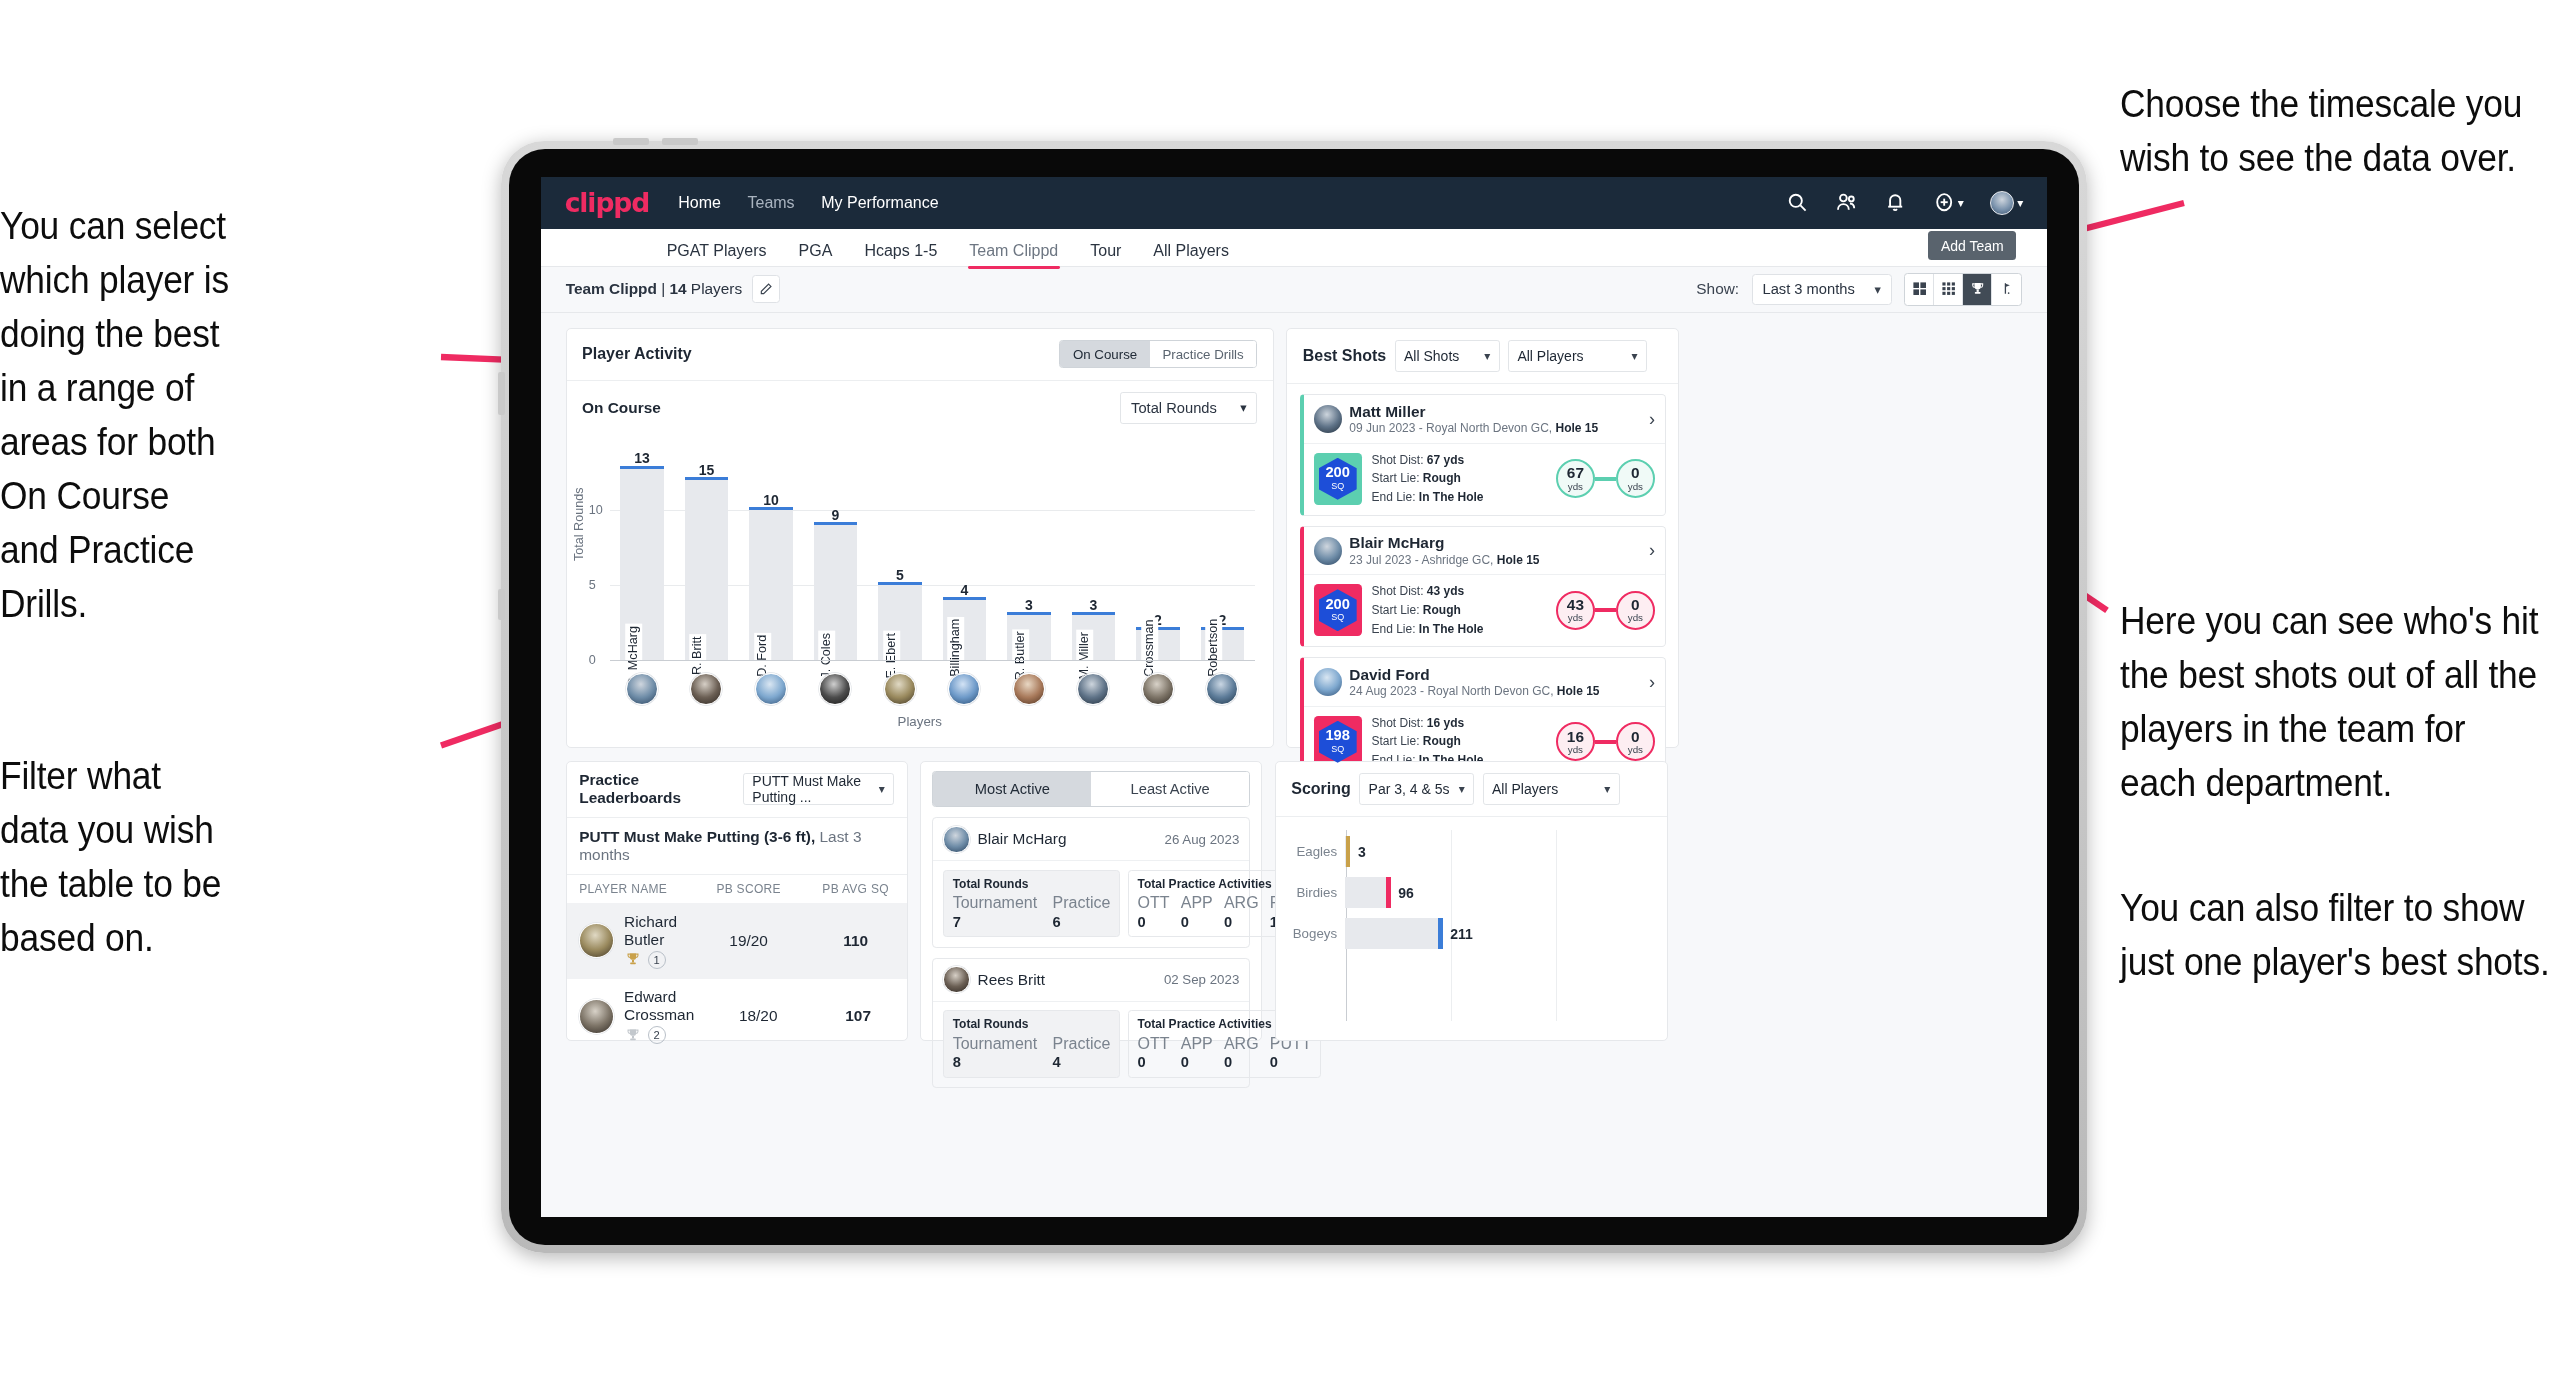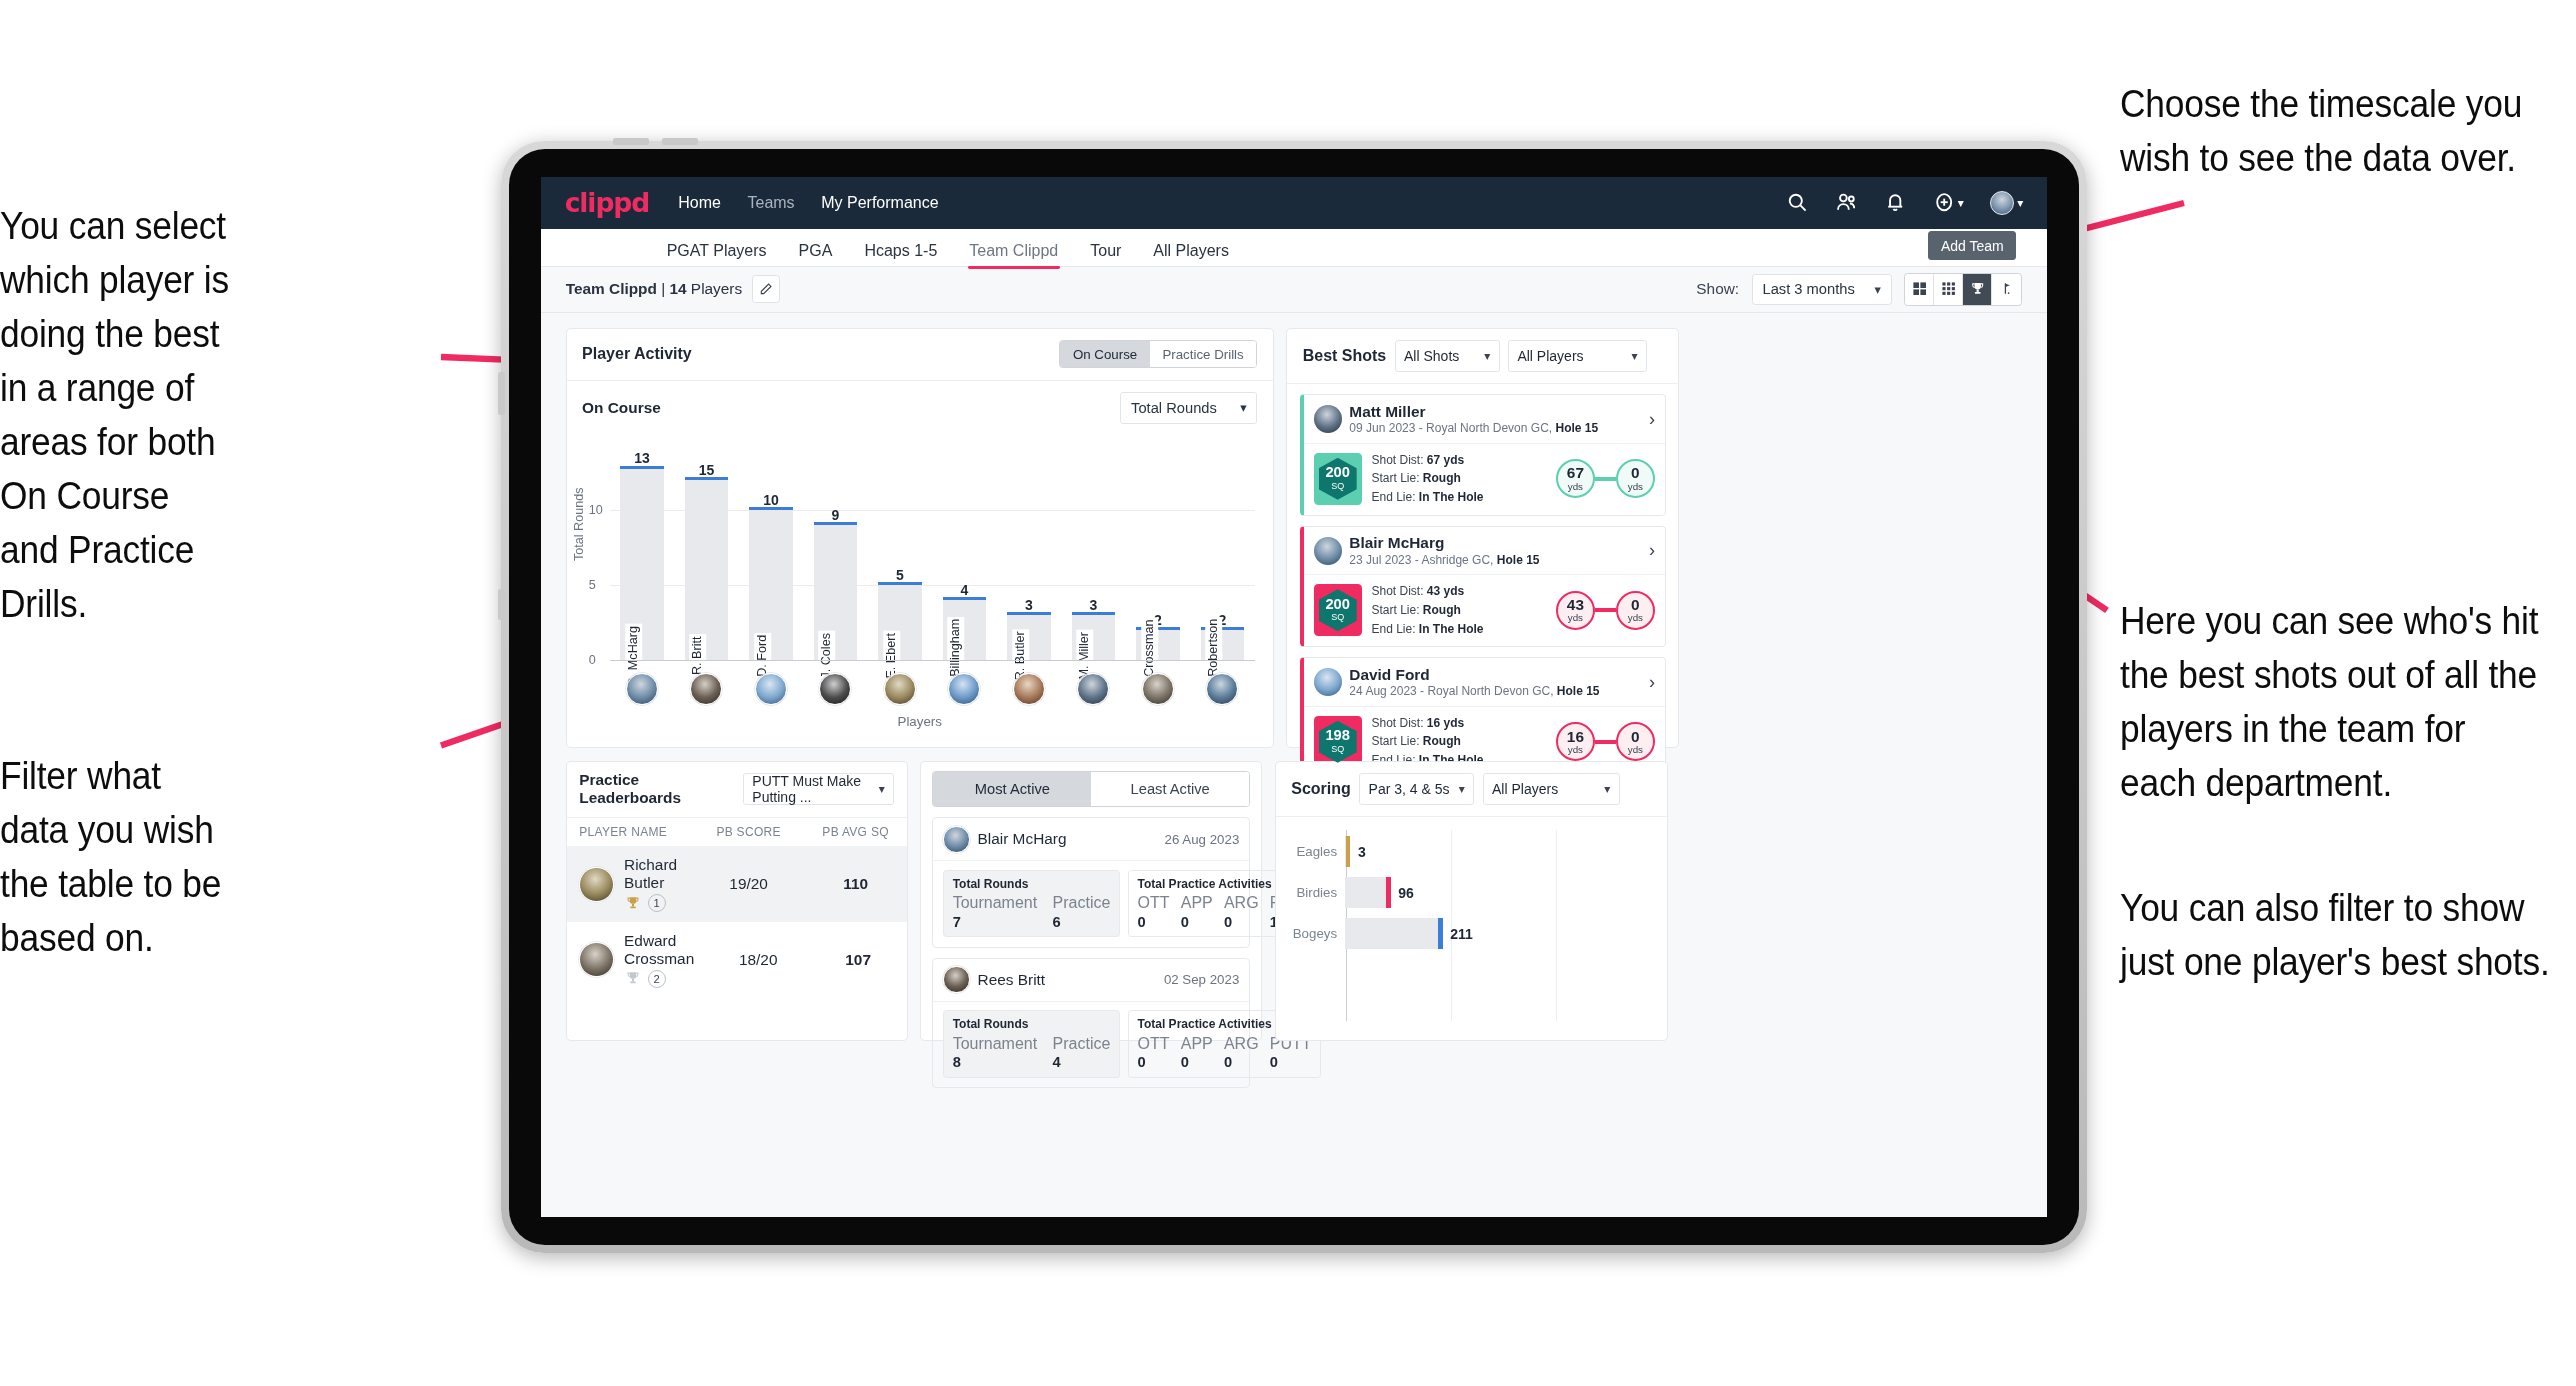--- a/index.html
+++ b/index.html
@@ -134,21 +134,21 @@
   .sav { width:28px; height:28px; border-radius:50%; flex:none; }
   .sname { font-size:15.4px; font-weight:700; color:#1e2733; line-height:1.18; }
   .smeta { font-size:12px; color:#6b7480; }
   .smeta b { color:#1e2733; }
   .chev-r { margin-left:auto; font-size:18px; color:#3a434f; }
   .shot-body { display:flex; align-items:center; gap:9.8px; padding:7px 9.8px 8.4px 9.8px;
                border-top:0.7px solid #eef0f2; }
   .hexbox { width:48px; height:52px; border-radius:4.2px; background:#ef2b62;
             display:flex; align-items:center; justify-content:center; flex:none; }
   .hexbox.teal { background:#5ccfb0; }
-  .hex { width:38px; height:42px; background:#0f766e;
+  .hex { width:38px; height:42px; background:#1d4ed8;
          clip-path:polygon(50% 0,100% 25%,100% 75%,50% 100%,0 75%,0 25%);
          display:flex; flex-direction:column; align-items:center;
          justify-content:center; color:#fff; }
   .hex .n { font-size:14.7px; font-weight:700; line-height:1; }
   .hex .u { font-size:9px; line-height:1.4; }
   .sdet { font-size:12px; color:#3a434f; line-height:1.55; }
   .sdet b { color:#1e2733; }
   .dumbbell { margin-left:auto; display:flex; align-items:center; }
   .dbc { width:39px; height:39px; border-radius:50%; border:2.1px solid #ef2b62;
          background:#fdeef2; display:flex; flex-direction:column;
@@ -630,20 +630,23 @@
         </div>
 
         <div class="card" id="pl">
           <div class="card-head">
             <div class="card-title" style="font-size:15.4px">Practice Leaderboards</div>
             <div class="dd" id="pl-dd">
               <span>PUTT Must Make Putting ...</span>
               <span class="cv">▾</span>
             </div>
           </div>
+          <div class="pl-sub">
+            <b>PUTT Must Make Putting (3-6 ft),</b><span> Last 3 months</span>
+          </div>
           <div class="pl-hd">
             <div style="flex:1">PLAYER NAME</div>
             <div class="c1">PB SCORE</div>
             <div class="c2">PB AVG SQ</div>
           </div>
           <div id="pl-rows">
               <div class="pl-row hl">
       <div class="pl-av" style="background:radial-gradient(circle at 46% 34%, #e0d9c4 0%, #9a8a5e 52%, #3d3424 100%)"></div>
       <div style="flex:1">
         <div class="pl-nm">Richard Butler</div>

